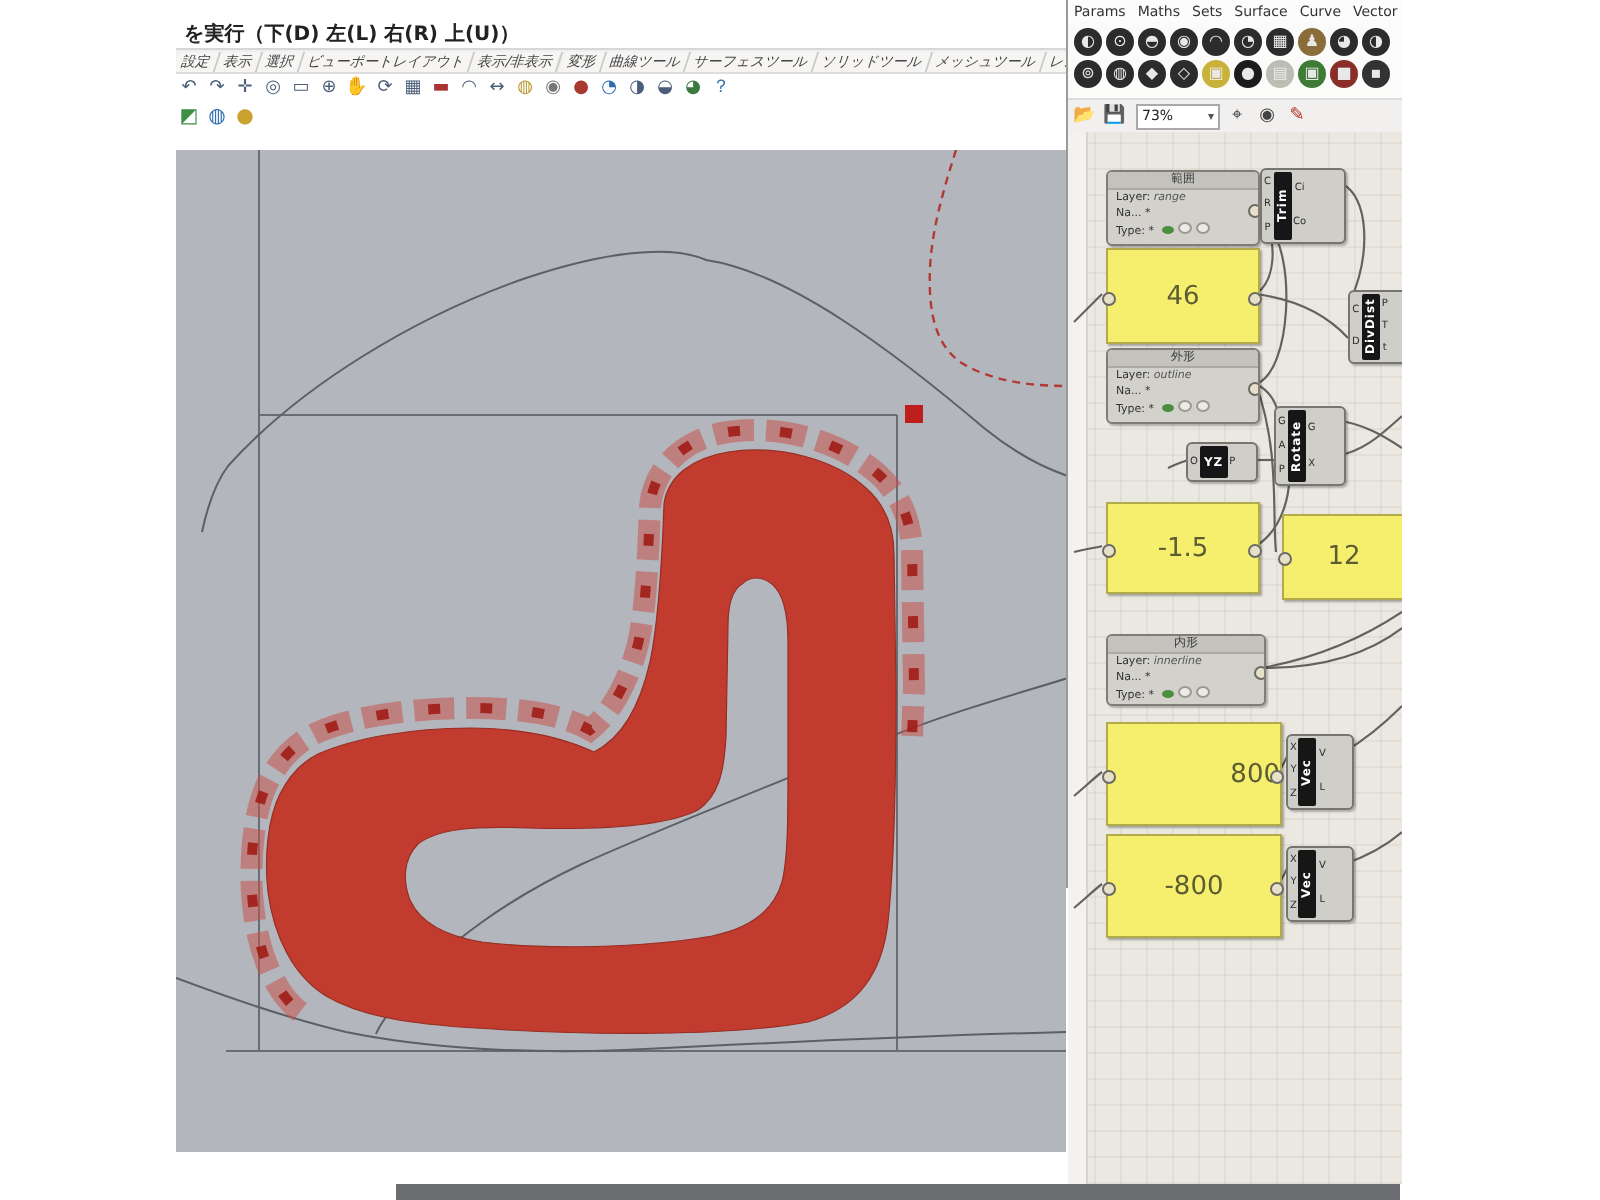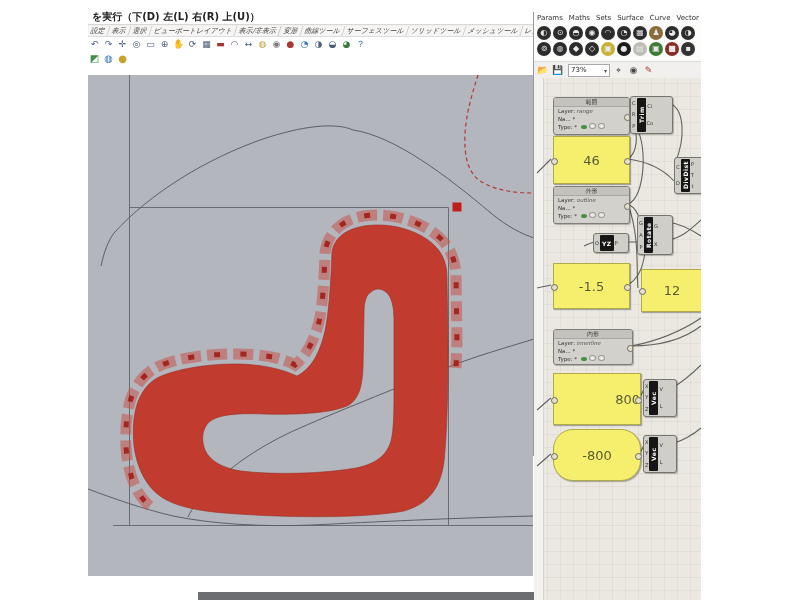--- a/index.html
+++ b/index.html
@@ -20,21 +20,21 @@
 
   #viewport{left:0;top:75px;width:445px;height:501px;background:#b3b6bc;overflow:hidden;}
   #vptabs{left:0;top:576px;width:100%;height:16px;background:#e9e8e6;border-top:1px solid #cfcfcf;display:flex;align-items:flex-end;}
   .vptab{font-size:8px;color:#333;background:#f8f8f8;border:1px solid #b9b9b9;border-bottom:none;
          border-radius:3px 3px 0 0;padding:1px 8px;margin-left:6px;}
   .vptab.plus{padding:1px 5px;color:#666;background:#eeedeb;}
   #statusstrip{left:0;top:592px;width:612px;height:8px;background:#fff;}
   #statusstrip .darkpart{position:absolute;left:110px;top:0;width:502px;height:8px;background:#6b6d71;}
 
   
-  #gh{left:533px;top:12px;width:167px;height:444px;background:#fff;border-left:1px solid #9a9a9a;}
+  #gh{left:533px;top:0;width:167px;height:444px;background:#fff;border-left:1px solid #9a9a9a;}
   #ghmenu{left:0;top:0;width:100%;height:11px;background:#fcfcfc;border-bottom:1px solid #e3e3e3;display:flex;align-items:center;overflow:hidden;}
   .ghmenuitem{font-size:7px;color:#333;margin:0 3px;white-space:nowrap;}
   #ghpalette{left:0;top:11px;width:100%;height:39px;background:#fbfbfa;border-bottom:1px solid #dcdcdc;
              display:flex;flex-wrap:wrap;align-content:flex-start;padding:2px 0 0 2px;box-sizing:border-box;overflow:hidden;}
   .ghpicon{width:14px;height:14px;border-radius:50%;background:#2c2c2c;color:#e8e8e8;font-size:8px;line-height:14px;
            text-align:center;margin:1px;flex:0 0 auto;}
   #ghtoolbar{left:0;top:50px;width:100%;height:16px;background:#f1f0ee;border-bottom:1px solid #d8d6d2;display:flex;align-items:center;}
   .ghticon{width:13px;height:12px;font-size:9px;line-height:12px;text-align:center;margin-left:2px;}
   #ghzoom{width:36px;height:11px;background:#fff;border:1px solid #a9a9a9;font-size:7px;color:#222;
           margin-left:4px;display:flex;align-items:center;justify-content:space-between;padding:0 2px;}
@@ -386,21 +386,21 @@
           <span>Y</span>
           <span>Z</span>
         </div>
         <div class="label">Vec</div>
         <div class="ports">
           <span>V</span>
           <span>L</span>
         </div>
       </div>
 
-      <div class="ghpanel" style="left:19px;top:351px;width:86px;height:50px;border-radius:20px;">
+      <div class="ghpanel" style="left:19px;top:351px;width:86px;height:50px;">
         <div class="innub"></div>
         <span>-800</span>
         <div class="outnub"></div>
       </div>
 
       <div class="ghcomp" style="left:109px;top:357px;width:32px;height:36px;">
         <div class="ports">
           <span>X</span>
           <span>Y</span>
           <span>Z</span>

